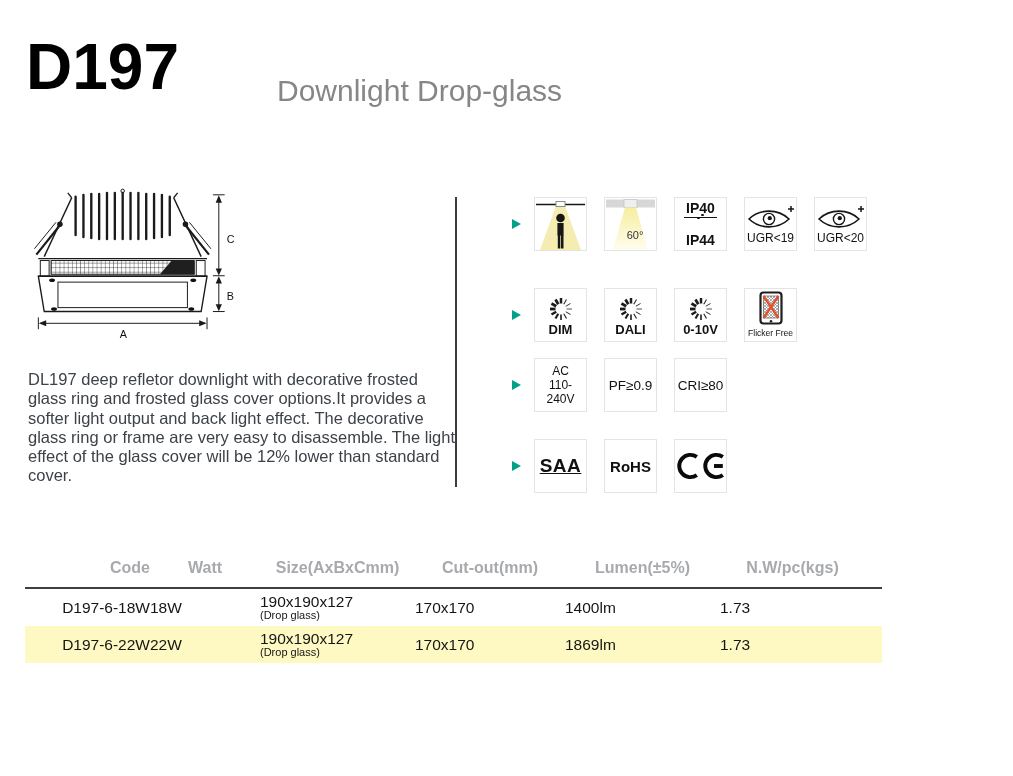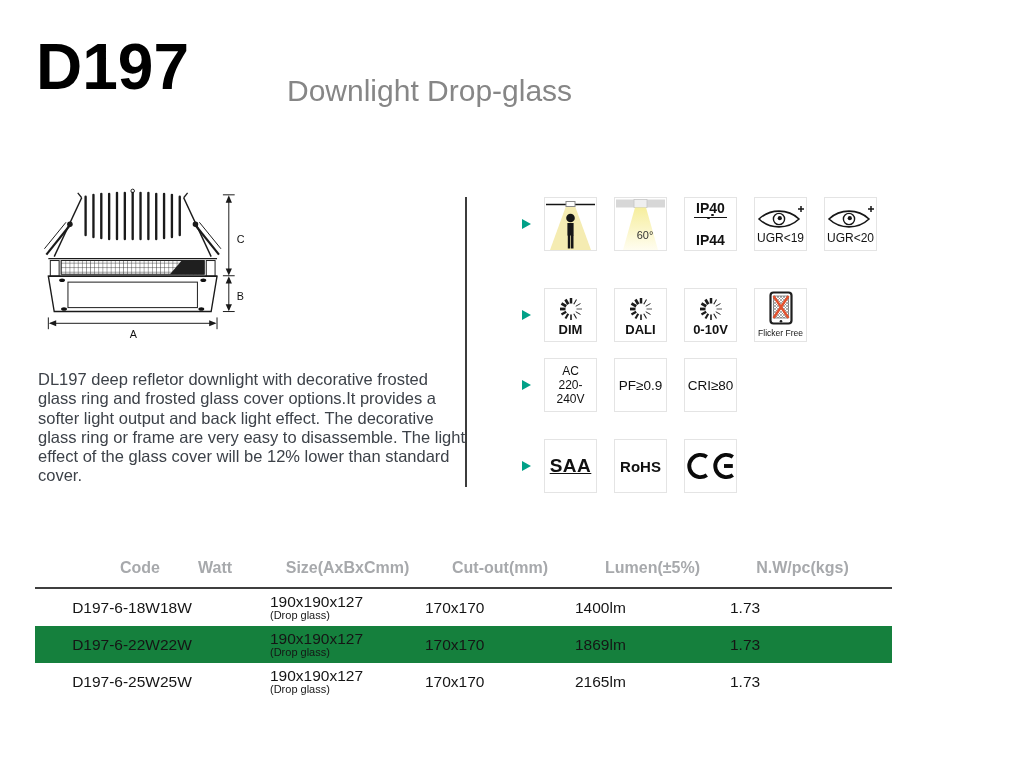--- a/index.html
+++ b/index.html
@@ -1,17 +1,17 @@
 <!DOCTYPE html>
 <html><head>
 <meta charset="utf-8">
 <style>
   html,body{margin:0;padding:0;background:#fff;}
   .page{position:relative;width:882px;height:776px;background:#fff;overflow:hidden;
-        font-family:"Liberation Sans",sans-serif;color:#111;margin-left:10px;}
+        font-family:"Liberation Sans",sans-serif;color:#111;}
   
   .model-title{position:absolute;left:26px;top:30px;font-size:64px;font-weight:bold;
                color:#000;letter-spacing:0px;}
   .subtitle{position:absolute;left:277px;top:74px;font-size:30px;color:#868686;font-weight:400;}
   
   .diagram{position:absolute;left:26px;top:186px;}
   .description{position:absolute;left:28px;top:370px;width:430px;font-size:16.5px;
                line-height:19.3px;color:#3d4249;}
   .v-divider{position:absolute;left:455px;top:197px;width:2px;height:290px;background:#3c3c3c;}
   
@@ -37,21 +37,21 @@
             background:#141414;box-shadow:4px -3px 0 0 #141414;}
   .vh{position:absolute;width:1px;height:1px;overflow:hidden;clip:rect(0 0 0 0);white-space:nowrap;}
   
   .spec-table{position:absolute;left:25px;top:549px;width:960px;border-collapse:collapse;
               table-layout:fixed;font-family:"Liberation Sans",sans-serif;}
   .spec-table th{color:#a7a9ac;font-size:16px;font-weight:bold;height:38px;text-align:center;
                  border-bottom:2px solid #3f3f3f;padding:0;vertical-align:middle;}
   .spec-table td{font-size:15.5px;color:#151515;height:37px;text-align:left;padding:0;vertical-align:middle;}
   .spec-table .col-code{text-align:right;padding-left:5px;}
   .spec-table .col-qty{text-align:right;padding-right:10px;}
-  .spec-table tr.alt{background:#15803d;}
+  .spec-table tr.alt{background:#fef9c3;}
   .size-main{font-size:15.5px;line-height:16px;}
   .size-note{font-size:11px;line-height:11px;}
   svg text{font-family:"Liberation Sans",sans-serif;}
 </style>
 </head>
 <body>
 
 <div class="page">
 
   <svg width="0" height="0" style="position:absolute" aria-hidden="true">
@@ -235,21 +235,21 @@
         <circle cx="12" cy="30.3" r="1.3" fill="#1f1f1f"></circle>
       </svg>
       <span class="lbl lbl-tiny">Flicker Free</span>
     </div>
   </div>
 
   <div class="feature-row row-3">
     <span class="tri-arrow"></span>
     <div class="icon-box">
       <span class="lbl-ac">AC</span>
-      <span class="lbl-ac">220-240V</span>
+      <span class="lbl-ac">110-240V</span>
     </div>
     <div class="icon-box">
       <span class="lbl-mid">PF≥0.9</span>
     </div>
     <div class="icon-box">
       <span class="lbl-mid">CRI≥80</span>
     </div>
   </div>
 
   <div class="feature-row row-4">
@@ -309,28 +309,16 @@
         <td>22W</td>
         <td>
           <div class="size-main">190x190x127</div>
           <div class="size-note">(Drop glass)</div>
         </td>
         <td>170x170</td>
         <td>1869lm</td>
         <td>1.73</td>
         <td class="col-qty">6PCS</td>
       </tr>
-      <tr>
-        <td class="col-code">D197-6-25W</td>
-        <td>25W</td>
-        <td>
-          <div class="size-main">190x190x127</div>
-          <div class="size-note">(Drop glass)</div>
-        </td>
-        <td>170x170</td>
-        <td>2165lm</td>
-        <td>1.73</td>
-        <td class="col-qty">6PCS</td>
-      </tr>
     </tbody>
   </table>
 
 </div>
 
 </body></html>

